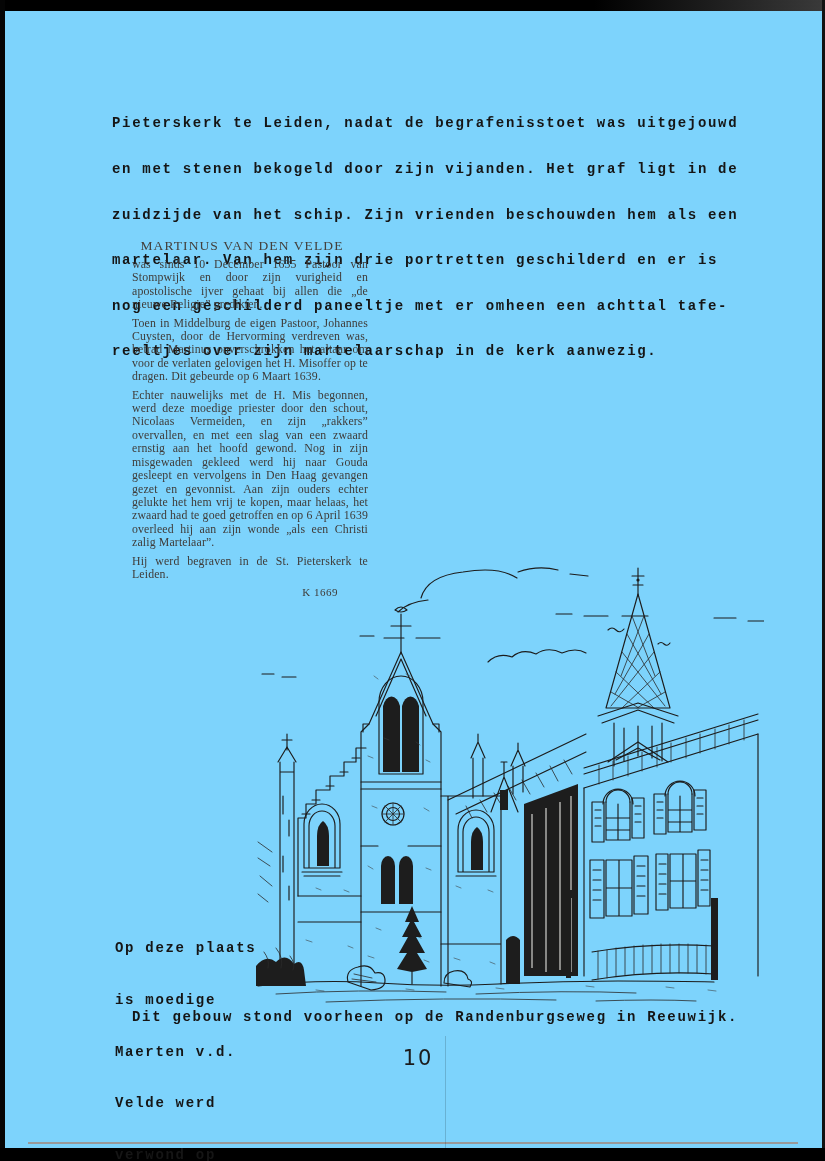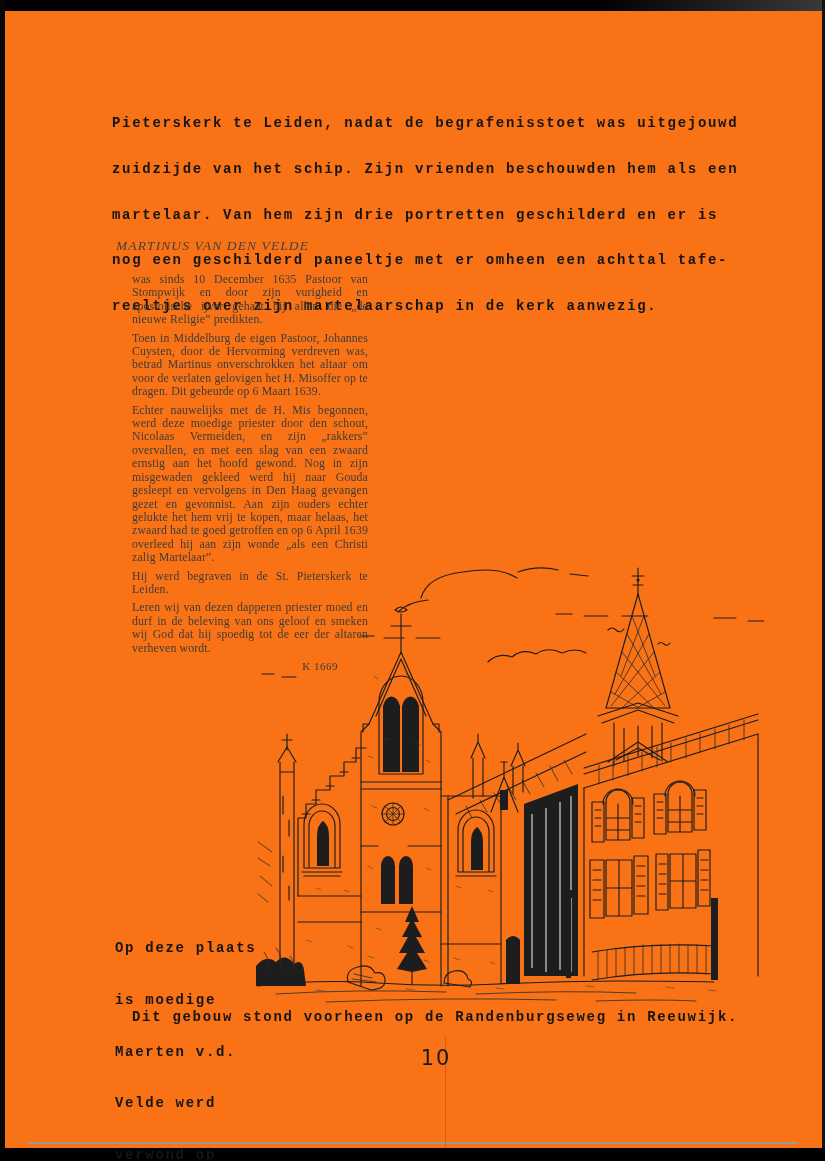--- a/index.html
+++ b/index.html
@@ -1,79 +1,79 @@
 <!DOCTYPE html>
 <html><head>
 <meta charset="utf-8">
 <style>
   html,body{margin:0;padding:0;background:#e8e8e6;}
-  #page{position:relative;width:825px;height:1161px;background:#f97316;overflow:hidden;
+  #page{position:relative;width:825px;height:1161px;background:#7dd3fc;overflow:hidden;
         font-family:"Liberation Sans",sans-serif;}
   
   .edge-top{position:absolute;left:0;top:0;width:825px;height:11px;
             background:linear-gradient(to right,#000 0%,#000 72%,#3a3a3a 100%);}
   .edge-left{position:absolute;left:0;top:0;width:5px;height:1161px;background:#050505;}
   .edge-right{position:absolute;right:0;top:0;width:3px;height:1161px;background:#121212;}
   .edge-bottom{position:absolute;left:0;bottom:0;width:825px;height:13px;background:#000;}
   .edge-bottom-line{position:absolute;left:28px;top:1142px;width:770px;height:2px;background:#9a9a9a;}
   .artifact-vline{position:absolute;left:445px;top:1036px;width:1px;height:112px;background:rgba(0,0,0,0.16);}
 
   
   .typewriter{position:absolute;color:#151515;font-family:"Liberation Mono",monospace;
               font-weight:600;font-size:14px;letter-spacing:1.7px;line-height:15.2px;white-space:pre;}
   #intro{left:112px;top:86px;}
   #caption{left:115px;top:906px;line-height:17.2px;}
   #caption-footer{left:112px;top:1010px;margin-left:20px;}
 
   
   #prayer-card{position:absolute;left:116px;top:238px;width:252px;color:#3f3b38;
                font-family:"Liberation Serif",serif;}
-  #prayer-card .title{font-size:13.5px;letter-spacing:1.1px;color:#44403c;margin:0 0 19px 0;font-style:italic;}
+  #prayer-card .title{text-align:center;font-size:13.5px;letter-spacing:1.1px;color:#44403c;margin:0 0 4px 0;}
   #prayer-card p{margin:0 0 5px 16px;font-size:11.8px;line-height:13.4px;text-align:justify;letter-spacing:0.15px;}
   #prayer-card .credit{text-align:right;padding-right:30px;font-size:11px;letter-spacing:0.5px;}
 
   
   #illustration{position:absolute;left:256px;top:556px;width:508px;height:458px;}
   #illustration svg{display:block;width:100%;height:100%;}
   .ink{stroke:#1c1c1c;fill:none;stroke-width:1.15;stroke-linecap:round;stroke-linejoin:round;}
   .ink-thin{stroke:#2a2a2a;fill:none;stroke-width:0.8;stroke-linecap:round;}
   .dark{fill:#1d1d1d;stroke:none;}
   .grit{stroke:#3a3a3a;fill:none;stroke-width:0.7;stroke-linecap:round;opacity:.8;}
 
   
-  #page-number{position:absolute;left:406px;top:1046px;width:60px;text-align:center;
+  #page-number{position:absolute;left:388px;top:1046px;width:60px;text-align:center;
                color:#1b1b1b;font-family:"DejaVu Sans",sans-serif;font-size:21px;letter-spacing:2px;}
 </style>
 </head>
 <body>
 
 <div id="page">
 
   <div class="edge-top"></div>
   <div class="edge-left"></div>
   <div class="edge-right"></div>
   <div class="edge-bottom-line"></div>
   <div class="edge-bottom"></div>
   <div class="artifact-vline"></div>
 
   <div class="typewriter" id="intro">
     <div>Pieterskerk te Leiden, nadat de begrafenisstoet was uitgejouwd</div>
+    <div>en met stenen bekogeld door zijn vijanden. Het graf ligt in de</div>
     <div>zuidzijde van het schip. Zijn vrienden beschouwden hem als een</div>
     <div>martelaar. Van hem zijn drie portretten geschilderd en er is</div>
     <div>nog een geschilderd paneeltje met er omheen een achttal tafe-</div>
     <div>reeltjes over zijn martelaarschap in de kerk aanwezig.</div>
   </div>
 
   <div id="prayer-card">
     <div class="title">MARTINUS VAN DEN VELDE</div>
     <p>was sinds 10 December 1635 Pastoor van Stompwijk en door zijn vurigheid en apostolische ijver gehaat bij allen die „de nieuwe Religie” predikten.</p>
     <p>Toen in Middelburg de eigen Pastoor, Johannes Cuysten, door de Hervorming verdreven was, betrad Martinus onverschrokken het altaar om voor de verlaten gelovigen het H. Misoffer op te dragen. Dit gebeurde op 6 Maart 1639.</p>
     <p>Echter nauwelijks met de H. Mis begonnen, werd deze moedige priester door den schout, Nicolaas Vermeiden, en zijn „rakkers” overvallen, en met een slag van een zwaard ernstig aan het hoofd gewond. Nog in zijn misgewaden gekleed werd hij naar Gouda gesleept en vervolgens in Den Haag gevangen gezet en gevonnist. Aan zijn ouders echter gelukte het hem vrij te kopen, maar helaas, het zwaard had te goed getroffen en op 6 April 1639 overleed hij aan zijn wonde „als een Christi zalig Martelaar”.</p>
     <p>Hij werd begraven in de St. Pieterskerk te Leiden.</p>
-    <p>Leren wij van dezen dapperen priester moed en durf in de beleving van ons geloof en smeken wij God dat hij spoedig tot de eer der altaren verheven wordt.</p>
     <div class="credit">K 1669</div>
   </div>
 
   <div id="illustration">
     <svg viewBox="0 0 508 458">
 
       <g>
         <path class="ink" d="M165,42 q6,-22 42,-26 q36,-6 54,6"></path>
         <path class="ink" d="M172,44 q-20,2 -30,12"></path>
         <path class="ink" d="M262,16 q20,-7 40,-2 m12,4 l18,2"></path>

